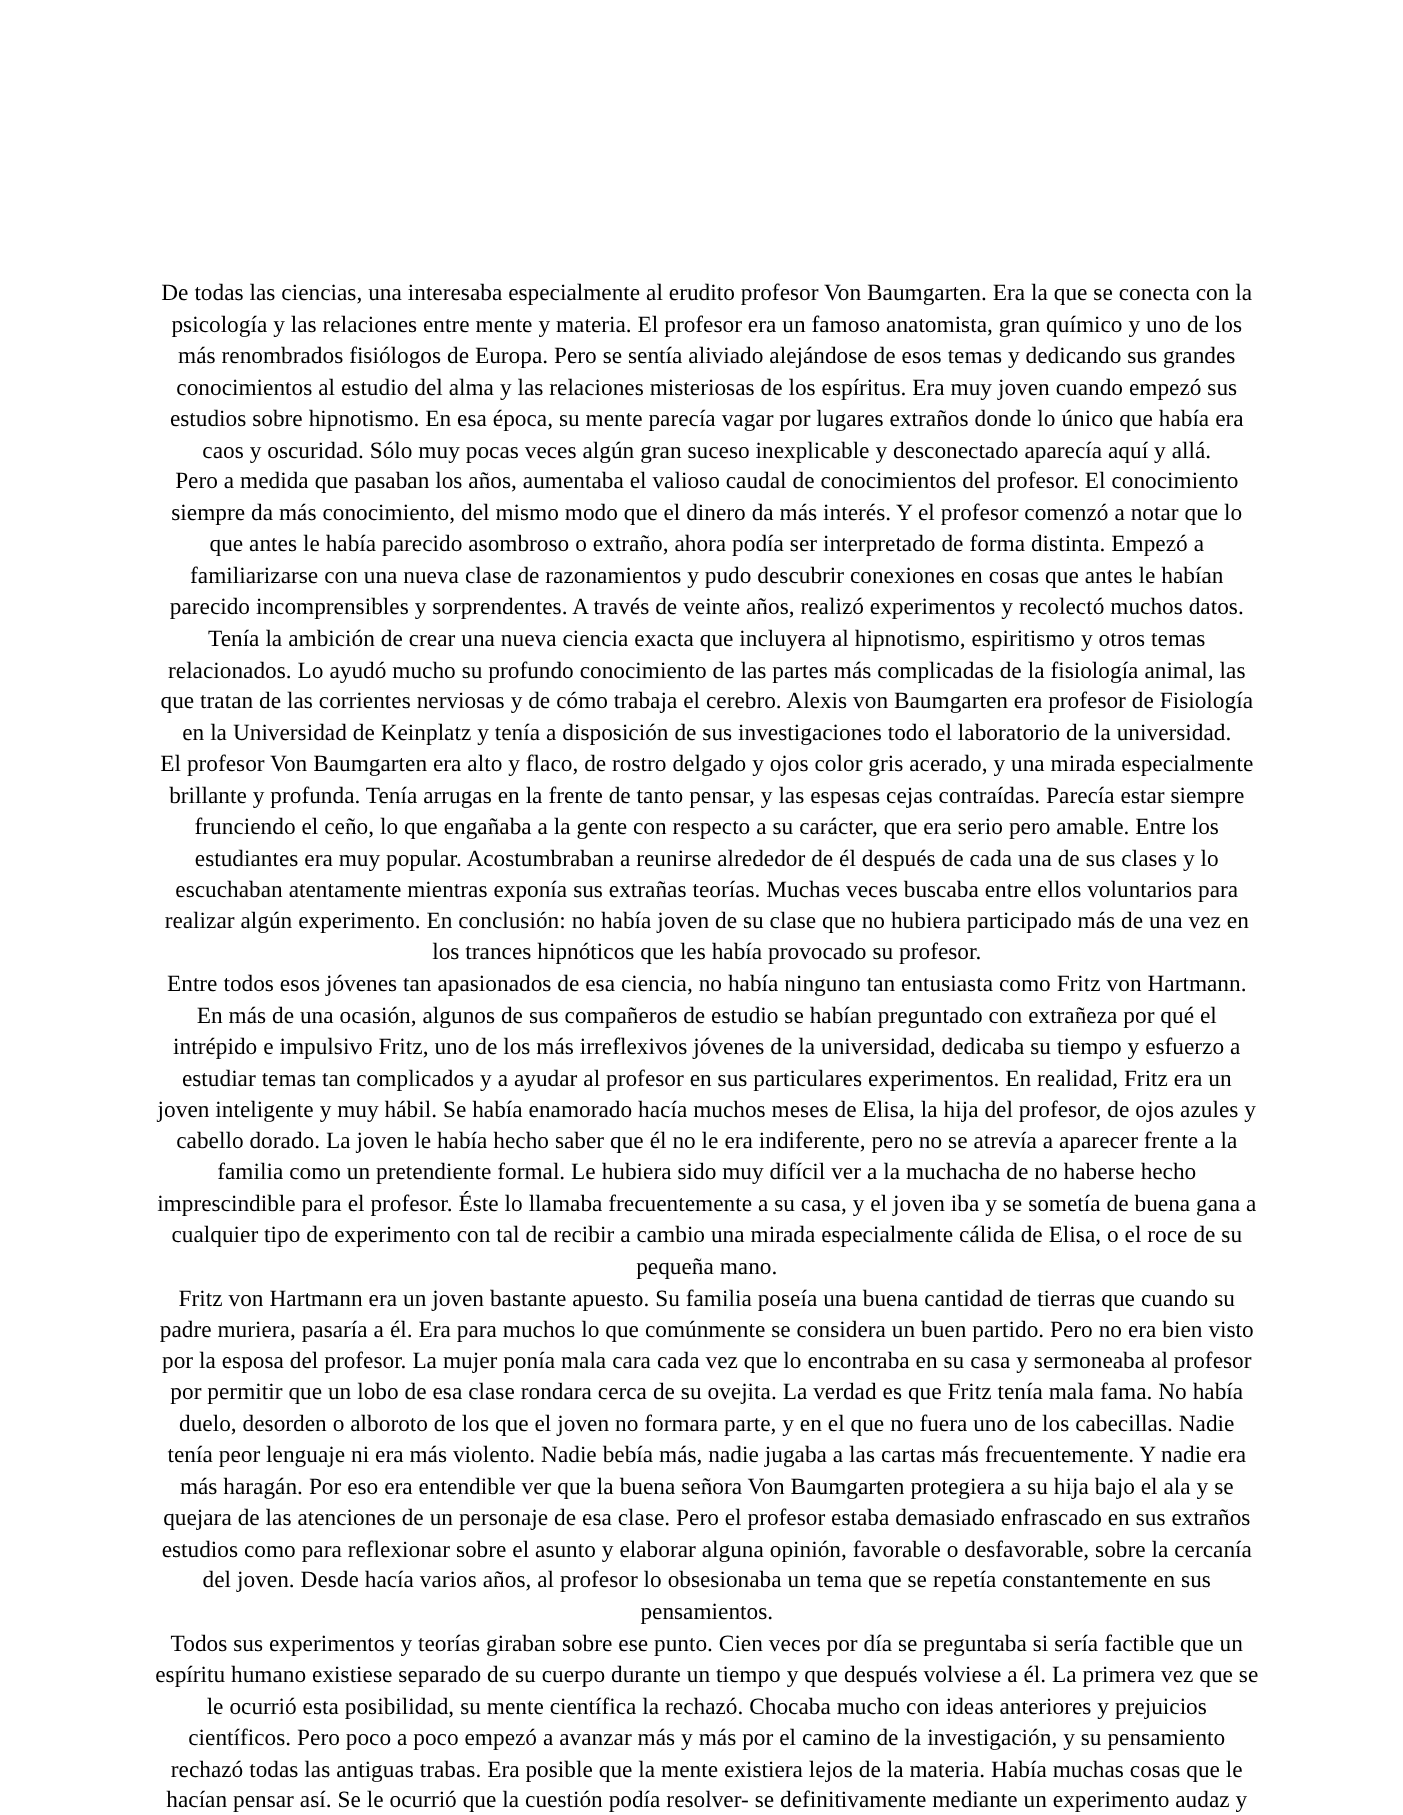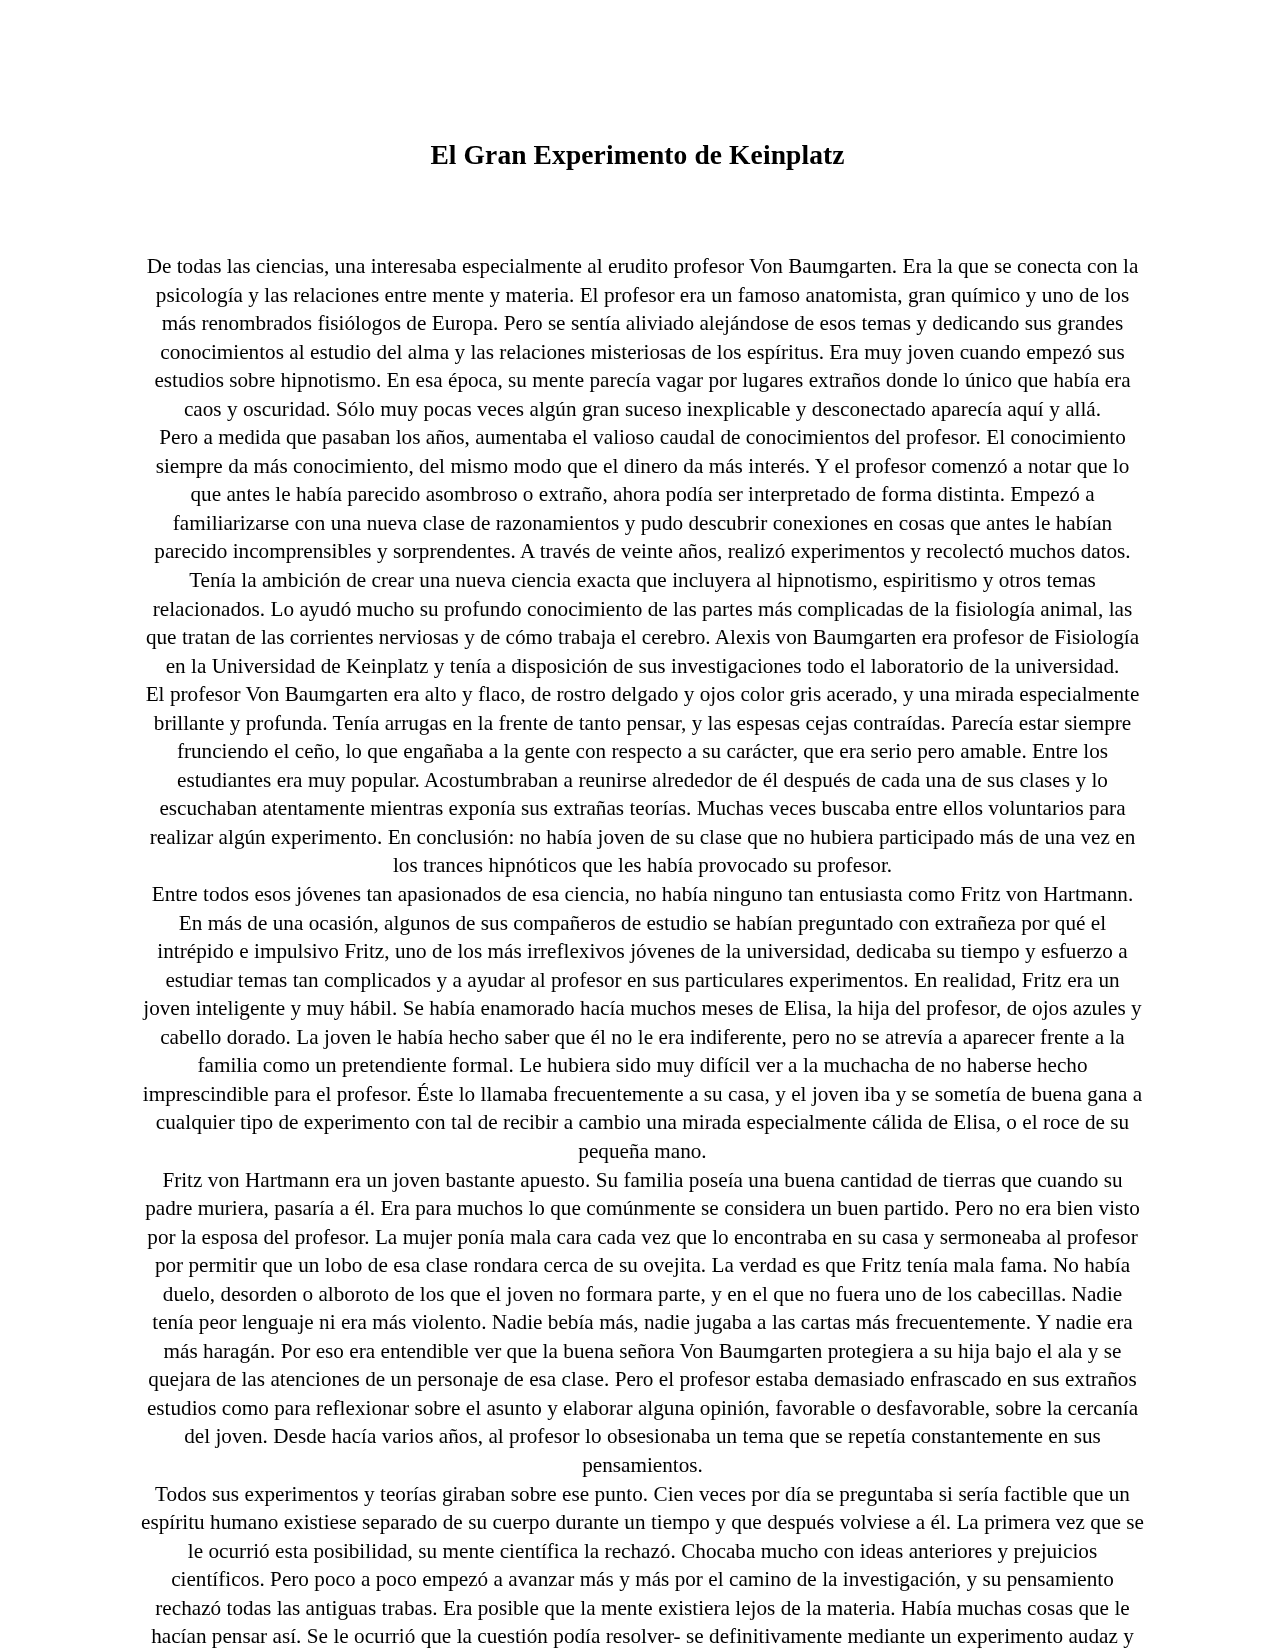--- a/index.html
+++ b/index.html
@@ -54,21 +54,20 @@
     word-spacing: 0.1px;
     hyphens: none;
   }
 </style>
 </head>
 <body>
 
 <div class="page">
 
   <div class="header-block">
-    <h1 class="doc-title">El Gran Experimento de Keinplatz</h1>
   </div>
 
   <div class="body-wrap">
     <p class="para">De todas las ciencias, una interesaba especialmente al erudito profesor Von Baumgarten. Era la que se conecta con la psicología y las relaciones entre mente y materia. El profesor era un famoso anatomista, gran químico y uno de los más renombrados fisiólogos de Europa. Pero se sentía aliviado alejándose de esos temas y dedicando sus grandes conocimientos al estudio del alma y las relaciones misteriosas de los espíritus. Era muy joven cuando empezó sus estudios sobre hipnotismo. En esa época, su mente parecía vagar por lugares extraños donde lo único que había era caos y oscuridad. Sólo muy pocas veces algún gran suceso inexplicable y desconectado aparecía aquí y allá.</p>
     <p class="para">Pero a medida que pasaban los años, aumentaba el valioso caudal de conocimientos del profesor. El conocimiento siempre da más conocimiento, del mismo modo que el dinero da más interés. Y el profesor comenzó a notar que lo que antes le había parecido asombroso o extraño, ahora podía ser interpretado de forma distinta. Empezó a familiarizarse con una nueva clase de razonamientos y pudo descubrir conexiones en cosas que antes le habían parecido incomprensibles y sorprendentes. A través de veinte años, realizó experimentos y recolectó muchos datos. Tenía la ambición de crear una nueva ciencia exacta que incluyera al hipnotismo, espiritismo y otros temas relacionados. Lo ayudó mucho su profundo conocimiento de las partes más complicadas de la fisiología animal, las que tratan de las corrientes nerviosas y de cómo trabaja el cerebro. Alexis von Baumgarten era profesor de Fisiología en la Universidad de Keinplatz y tenía a disposición de sus investigaciones todo el laboratorio de la universidad.</p>
     <p class="para">El profesor Von Baumgarten era alto y flaco, de rostro delgado y ojos color gris acerado, y una mirada especialmente brillante y profunda. Tenía arrugas en la frente de tanto pensar, y las espesas cejas contraídas. Parecía estar siempre frunciendo el ceño, lo que engañaba a la gente con respecto a su carácter, que era serio pero amable. Entre los estudiantes era muy popular. Acostumbraban a reunirse alrededor de él después de cada una de sus clases y lo escuchaban atentamente mientras exponía sus extrañas teorías. Muchas veces buscaba entre ellos voluntarios para realizar algún experimento. En conclusión: no había joven de su clase que no hubiera participado más de una vez en los trances hipnóticos que les había provocado su profesor.</p>
     <p class="para">Entre todos esos jóvenes tan apasionados de esa ciencia, no había ninguno tan entusiasta como Fritz von Hartmann. En más de una ocasión, algunos de sus compañeros de estudio se habían preguntado con extrañeza por qué el intrépido e impulsivo Fritz, uno de los más irreflexivos jóvenes de la universidad, dedicaba su tiempo y esfuerzo a estudiar temas tan complicados y a ayudar al profesor en sus particulares experimentos. En realidad, Fritz era un joven inteligente y muy hábil. Se había enamorado hacía muchos meses de Elisa, la hija del profesor, de ojos azules y cabello dorado. La joven le había hecho saber que él no le era indiferente, pero no se atrevía a aparecer frente a la familia como un pretendiente formal. Le hubiera sido muy difícil ver a la muchacha de no haberse hecho imprescindible para el profesor. Éste lo llamaba frecuentemente a su casa, y el joven iba y se sometía de buena gana a cualquier tipo de experimento con tal de recibir a cambio una mirada especialmente cálida de Elisa, o el roce de su pequeña mano.</p>
     <p class="para">Fritz von Hartmann era un joven bastante apuesto. Su familia poseía una buena cantidad de tierras que cuando su padre muriera, pasaría a él. Era para muchos lo que comúnmente se considera un buen partido. Pero no era bien visto por la esposa del profesor. La mujer ponía mala cara cada vez que lo encontraba en su casa y sermoneaba al profesor por permitir que un lobo de esa clase rondara cerca de su ovejita. La verdad es que Fritz tenía mala fama. No había duelo, desorden o alboroto de los que el joven no formara parte, y en el que no fuera uno de los cabecillas. Nadie tenía peor lenguaje ni era más violento. Nadie bebía más, nadie jugaba a las cartas más frecuentemente. Y nadie era más haragán. Por eso era entendible ver que la buena señora Von Baumgarten protegiera a su hija bajo el ala y se quejara de las atenciones de un personaje de esa clase. Pero el profesor estaba demasiado enfrascado en sus extraños estudios como para reflexionar sobre el asunto y elaborar alguna opinión, favorable o desfavorable, sobre la cercanía del joven. Desde hacía varios años, al profesor lo obsesionaba un tema que se repetía constantemente en sus pensamientos.</p>
     <p class="para">Todos sus experimentos y teorías giraban sobre ese punto. Cien veces por día se preguntaba si sería factible que un espíritu humano existiese separado de su cuerpo durante un tiempo y que después volviese a él. La primera vez que se le ocurrió esta posibilidad, su mente científica la rechazó. Chocaba mucho con ideas anteriores y prejuicios científicos. Pero poco a poco empezó a avanzar más y más por el camino de la investigación, y su pensamiento rechazó todas las antiguas trabas. Era posible que la mente existiera lejos de la materia. Había muchas cosas que le hacían pensar así. Se le ocurrió que la cuestión podía resolver- se definitivamente mediante un experimento audaz y original. Sorprendió al mundo científico con un famoso artículo sobre las entidades invisibles.</p>
   </div>

